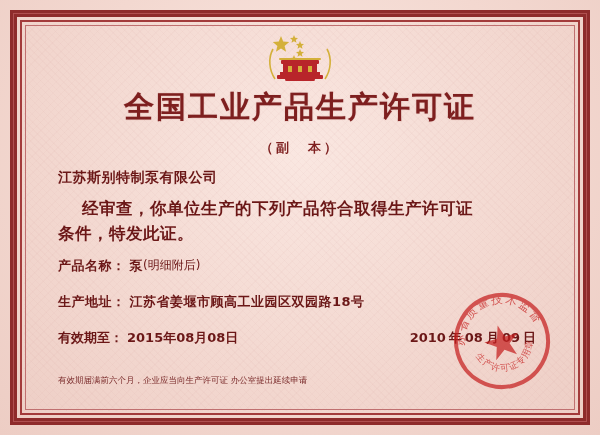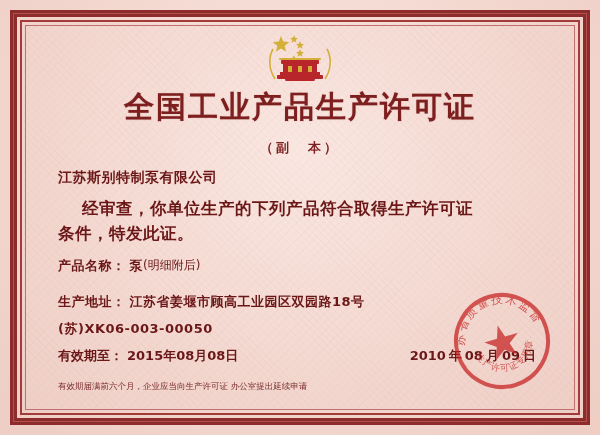--- a/index.html
+++ b/index.html
@@ -174,21 +174,21 @@
     position: absolute;
     right: 14px;
     bottom: 0;
     display: flex;
     align-items: baseline;
     gap: 3px;
     white-space: nowrap;
   }
 
   .footnote {
-    margin-top: 16px;
+    margin-top: 28px;
     font-size: 8.5px;
     color: #7a2b2b;
     font-weight: normal;
     letter-spacing: 0;
   }
 
   
   .seal {
     position: absolute;
     right: 46px;
@@ -268,21 +268,20 @@
 
         <div class="field-row">
         </div>
 
         <div class="field-row">
           <span class="field-label">生产地址：</span>
           <span class="field-value">江苏省姜堰市顾高工业园区双园路18号</span>
         </div>
 
         <div class="field-row">
-          <span class="field-value">(苏)XK06-003-00050</span>
         </div>
 
         <div class="date-line">
           <span class="left">
             <span class="field-label">有效期至：</span>
             <span class="field-value">2015年08月08日</span>
           </span>
           <span class="right">
             <span>2010</span>
             <span>年</span>

